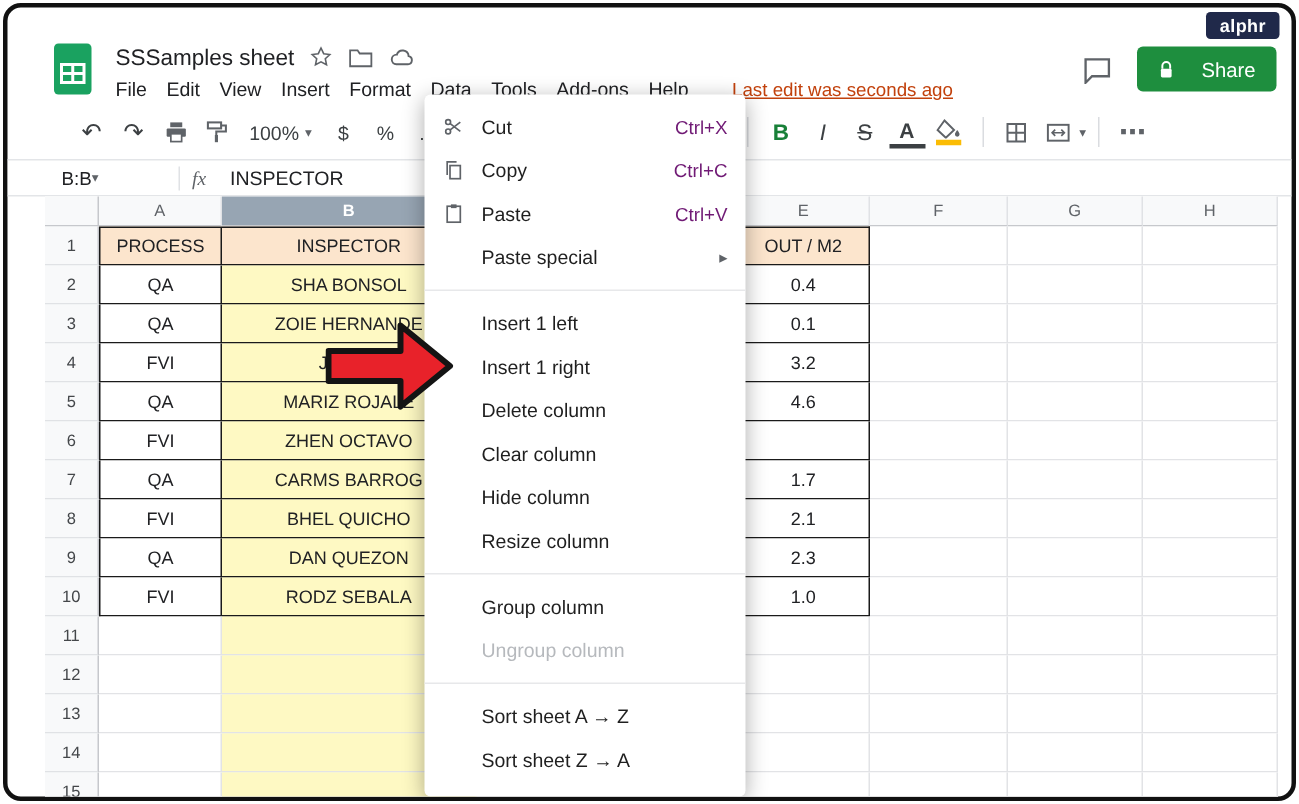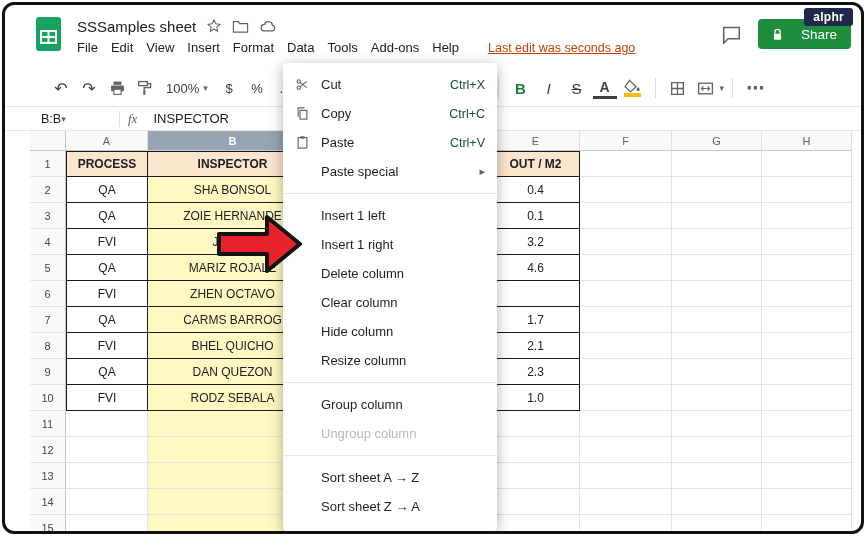--- a/index.html
+++ b/index.html
@@ -1,20 +1,20 @@
 <!DOCTYPE html>
 <html><head>
 <meta charset="utf-8">
 <style>
   html,body{margin:0;padding:0;}
   body{width:866px;height:536px;background:#fff;font-family:"Liberation Sans","DejaVu Sans",sans-serif;position:relative;overflow:hidden;}
   .frame{position:absolute;inset:2px;border:3px solid #111;border-radius:12px;background:#fff;overflow:hidden;}
 
   
-  .topbar{position:absolute;left:30px;top:8px;right:10px;height:58px;display:flex;align-items:flex-start;}
+  .topbar{position:absolute;left:30px;top:20px;right:10px;height:58px;display:flex;align-items:flex-start;}
   .logo{width:28px;height:37px;margin-top:3px;flex:0 0 auto;}
   .tcol{margin-left:14px;flex:1;}
   .trow1{display:flex;align-items:center;height:26px;gap:10px;}
   .doc-title{font-size:15px;color:#202124;}
   .ticon{display:flex;align-items:center;color:#5f6368;}
   .trow2{display:flex;align-items:flex-end;margin-top:1px;font-size:13px;color:#202124;gap:13px;}
   .menuitem{cursor:default;}
   .lastedit{color:#c2410c;font-size:12.5px;text-decoration:underline;margin-left:16px;}
   .tright{display:flex;align-items:center;gap:16px;margin-top:6px;}
   .share{display:flex;align-items:center;gap:18px;background:#1e8e3e;color:#fff;border:none;border-radius:4px;height:30px;padding:0 14px;font-size:13.5px;font-family:inherit;}
@@ -43,32 +43,32 @@
   .fvalue{margin-left:16px;font-size:13px;color:#202124;}
 
   
   .grid{position:absolute;left:25px;top:126px;display:grid;background:#fff;z-index:5;}
   .grid > div{box-sizing:border-box;}
   .corner{background:#f8f9fa;border-right:1px solid #c6c8cc;border-bottom:1px solid #c6c8cc;}
   .colhead{background:#f8f9fa;border-right:1px solid #e0e2e5;border-bottom:1px solid #c6c8cc;display:flex;align-items:center;justify-content:center;font-size:11px;color:#5f6368;}
   .colhead.sel{background:#97a5b3;color:#fff;font-weight:700;}
   .rowhead{background:#f8f9fa;border-right:1px solid #c6c8cc;border-bottom:1px solid #e0e2e5;display:flex;align-items:center;justify-content:center;font-size:11px;color:#44474a;}
   .cell{display:flex;align-items:center;justify-content:center;font-size:12px;color:#202124;background:#fff;border-right:1px solid #e2e3e6;border-bottom:1px solid #e2e3e6;overflow:hidden;white-space:nowrap;}
-  .hdrfill{background:#fce5cd;font-weight:700;}
+  .hdrfill{background:#fce5cd;font-weight:400;}
   .dark{border-right:1px solid #1a1a1a;border-bottom:1px solid #1a1a1a;}
   .topb{border-top:1px solid #1a1a1a;}
   .leftb{border-left:1px solid #1a1a1a;}
   .bsel{background:#fef9c3;}
 
   
   .ctxmenu{position:absolute;left:278px;top:58px;width:214px;background:#fff;border-radius:4px;box-shadow:0 3px 14px rgba(0,0,0,.32);padding:7px 0 10px;z-index:30;}
   .mitem{display:flex;align-items:center;height:29px;padding:0 12px 0 12px;font-size:13px;color:#1f1f1f;}
   .micon{width:26px;display:inline-flex;align-items:center;}
   .mlabel{flex:1;white-space:nowrap;}
-  .mshort{color:#14532d;font-size:12.5px;margin-left:14px;}
+  .mshort{color:#701a75;font-size:12.5px;margin-left:14px;}
   .msub{color:#5f6368;font-size:11px;margin-left:10px;}
   .mdis .mlabel{color:#b6b9bd;}
   .msep{border-top:1px solid #e7e8ea;margin:7px 0;height:0;}
 
   .big-arrow{position:absolute;left:212px;top:207px;z-index:40;}
 </style>
 </head>
 <body>
 
 <div class="frame">

